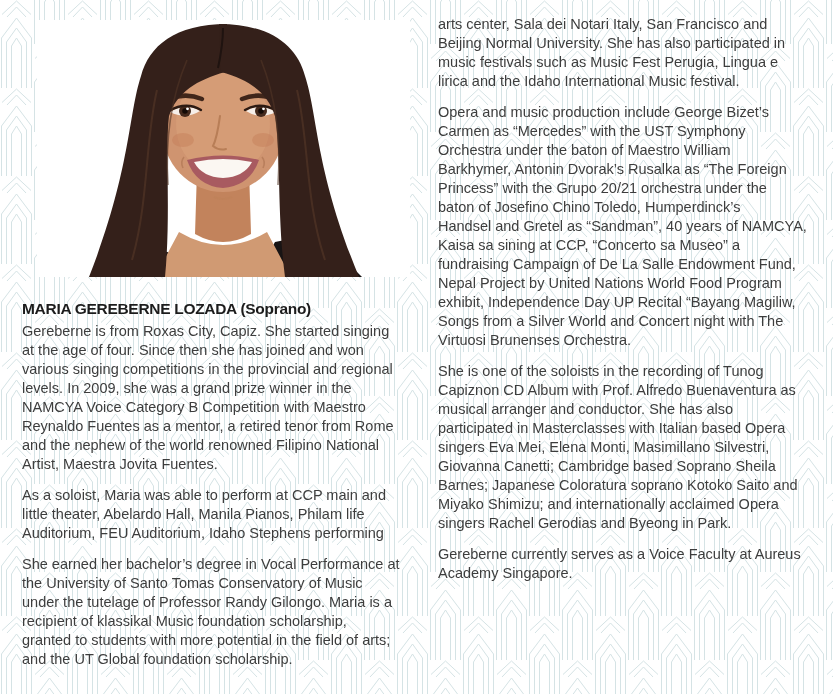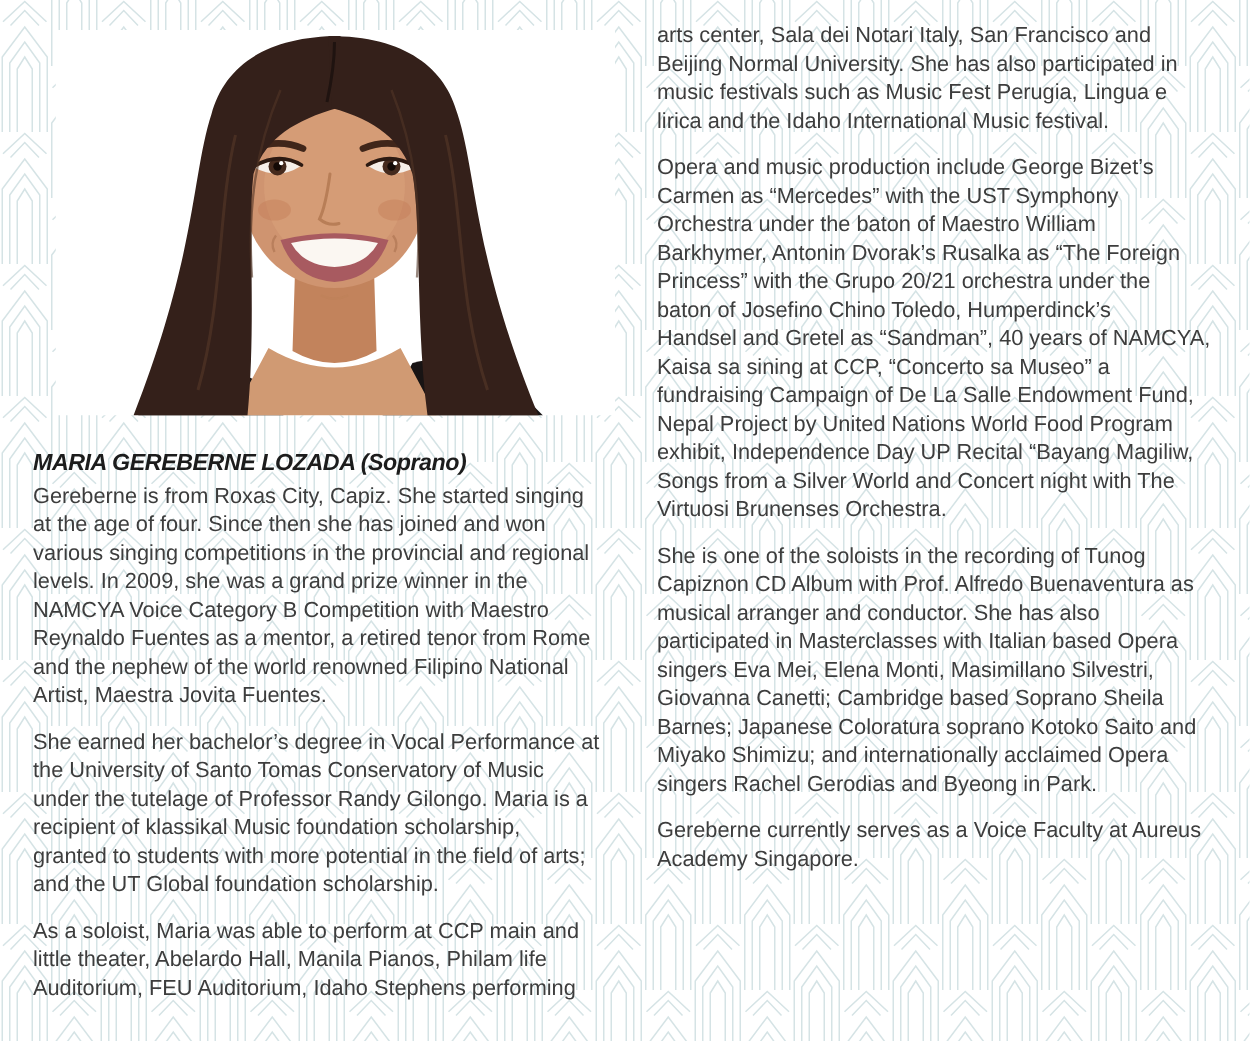--- a/index.html
+++ b/index.html
@@ -16,21 +16,21 @@
   .bg-pattern path{fill:none;stroke-width:1;}
   .photo{
     position:absolute;left:37px;top:20px;width:373px;height:257px;z-index:2;
   }
   .col{position:absolute;z-index:3;}
   .col-left{left:22px;top:299px;width:404px;}
   .col-right{left:438px;top:15px;width:398px;}
   .bio-heading{
     margin:0 0 3px 0;
     font-size:15.5px;line-height:20px;font-weight:bold;
-    letter-spacing:-0.3px;color:#1c1c1c;font-style:italic;
+    letter-spacing:-0.3px;color:#1c1c1c;
   }
   .col p{
     margin:0 0 12px 0;
     font-size:14.5px;line-height:19px;
     color:#3d3d3d;
     white-space:pre-line;
   }
   .col p:last-child{margin-bottom:0;}
 </style>
 </head>
@@ -371,29 +371,29 @@
   <div class="col col-left">
     <h1 class="bio-heading">MARIA GEREBERNE LOZADA (Soprano)</h1>
     <p>Gereberne is from Roxas City, Capiz. She started singing
 at the age of four. Since then she has joined and won
 various singing competitions in the provincial and regional
 levels. In 2009, she was a grand prize winner in the
 NAMCYA Voice Category B Competition with Maestro
 Reynaldo Fuentes as a mentor, a retired tenor from Rome
 and the nephew of the world renowned Filipino National
 Artist, Maestra Jovita Fuentes.</p>
+    <p>As a soloist, Maria was able to perform at CCP main and
+little theater, Abelardo Hall, Manila Pianos, Philam life
+Auditorium, FEU Auditorium, Idaho Stephens performing</p>
     <p>She earned her bachelor’s degree in Vocal Performance at
 the University of Santo Tomas Conservatory of Music
 under the tutelage of Professor Randy Gilongo. Maria is a
 recipient of klassikal Music foundation scholarship,
 granted to students with more potential in the field of arts;
 and the UT Global foundation scholarship.</p>
-    <p>As a soloist, Maria was able to perform at CCP main and
-little theater, Abelardo Hall, Manila Pianos, Philam life
-Auditorium, FEU Auditorium, Idaho Stephens performing</p>
   </div>
 
   <div class="col col-right">
     <p>arts center, Sala dei Notari Italy, San Francisco and
 Beijing Normal University. She has also participated in
 music festivals such as Music Fest Perugia, Lingua e
 lirica and the Idaho International Music festival.</p>
     <p>Opera and music production include George Bizet’s
 Carmen as “Mercedes” with the UST Symphony
 Orchestra under the baton of Maestro William

